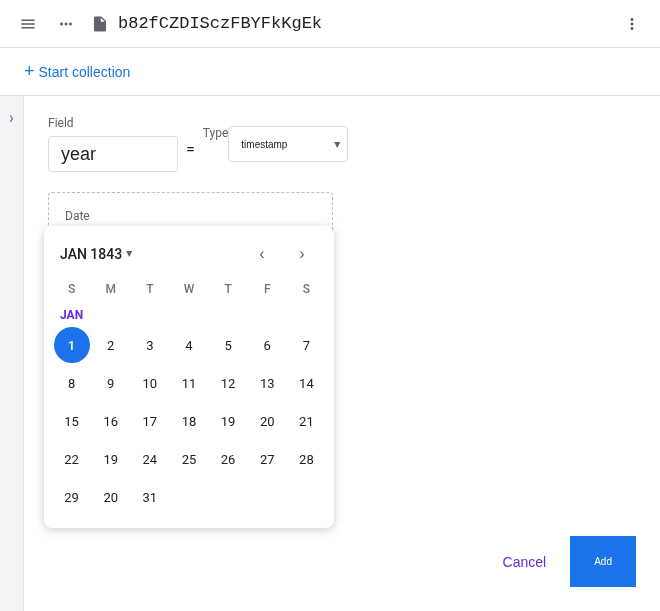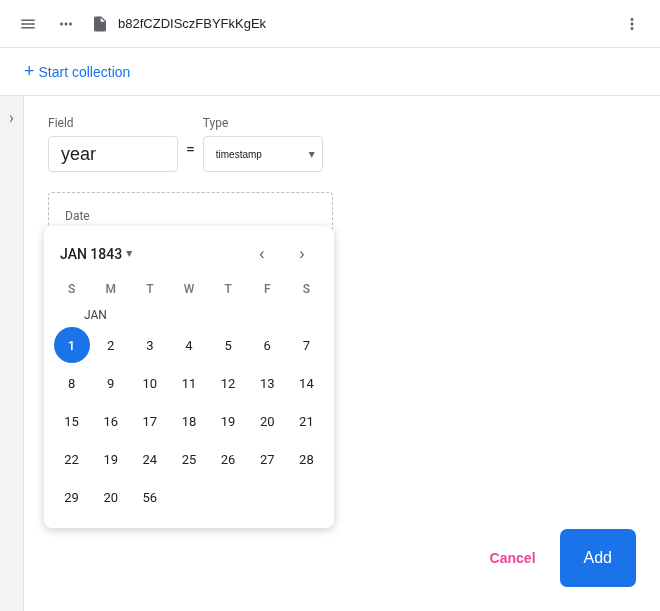--- a/index.html
+++ b/index.html
@@ -42,23 +42,23 @@
     .doc-icon {
       width: 20px;
       height: 20px;
       display: flex;
       align-items: center;
       justify-content: center;
       color: #5f6368;
     }
     .tab-title {
       flex: 1;
-      font-size: 13px;
-      color: #202124;
-      font-family: Liberation Sans, sans-serif;
+      font-size: 17px;
+      color: #202124;
+      font-family: Liberation Mono, monospace;
     }
 
     
     .collection-bar {
       display: flex;
       align-items: center;
       background: #fff;
       border-bottom: 1px solid #e0e0e0;
       height: 48px;
       padding: 0 16px;
@@ -267,24 +267,23 @@
       padding: 4px 0;
       font-weight: 500;
     }
 
     .cal-body {
       padding: 0 8px 12px 8px;
     }
 
     .cal-month-label {
       font-size: 12px;
-      color: #404040;
-      font-weight: 400;
+      color: #6d28d9;
+      font-weight: 700;
       padding: 4px 8px 4px 8px;
-      margin-left: 24px;
     }
 
     .cal-grid {
       display: grid;
       grid-template-columns: repeat(7, 1fr);
       gap: 0;
     }
 
     .cal-day {
       width: 36px;
@@ -311,36 +310,36 @@
       right: 24px;
       display: flex;
       gap: 8px;
       align-items: center;
     }
 
     .cancel-btn {
       padding: 8px 16px;
       border: none;
       background: transparent;
-      color: #ec4899;
+      color: #6d28d9;
       font-size: 14px;
-      font-weight: 700;
+      font-weight: 400;
       cursor: pointer;
       border-radius: 4px;
     }
 
     .add-btn {
       padding: 20px 24px;
       border: none;
       background: #1a73e8;
       color: #fff;
-      font-size: 16px;
+      font-size: 10px;
       font-weight: 500;
       cursor: pointer;
-      border-radius: 7px;
+      border-radius: 0;
     }
   </style>
 </head>
 <body>
 
 <div class="top-bar">
   <div class="top-bar-icons">
     <div class="icon-btn">
       <svg width="18" height="18" viewBox="0 0 24 24" fill="#5f6368">
         <path d="M3 18h18v-2H3v2zm0-5h18v-2H3v2zm0-7v2h18V6H3z"></path>
@@ -380,21 +379,21 @@
 
   <div class="form-area">
 
     
     <div style="display:flex; align-items:center; gap:8px; margin-bottom:12px;">
       <div style="display:flex; flex-direction:column;">
         <span class="form-label">Field</span>
         <input class="field-input" type="text" value="year" style="">
       </div>
       <span class="equals-sign" style="margin-bottom:8px;">=</span>
-      <div style="display:flex; flex-direction:column;">
+      <div style="display:flex; flex-direction:row;">
         <span class="form-label">Type</span>
         <div class="select-wrapper">
           <select>
             <option value="timestamp" selected="">timestamp</option>
             <option value="string">string</option>
             <option value="number">number</option>
             <option value="boolean">boolean</option>
             <option value="map">map</option>
             <option value="array">array</option>
           </select>
@@ -471,21 +470,21 @@
             <div class="cal-day">21</div>
             <div class="cal-day">22</div>
             <div class="cal-day">19</div>
             <div class="cal-day">24</div>
             <div class="cal-day">25</div>
             <div class="cal-day">26</div>
             <div class="cal-day">27</div>
             <div class="cal-day">28</div>
             <div class="cal-day">29</div>
             <div class="cal-day">20</div>
-            <div class="cal-day">56</div>
+            <div class="cal-day">31</div>
           </div>
       </div>
     </div>
 
     
     <div class="action-buttons">
       <button class="cancel-btn">Cancel</button>
       <button class="add-btn">Add</button>
     </div>
 

